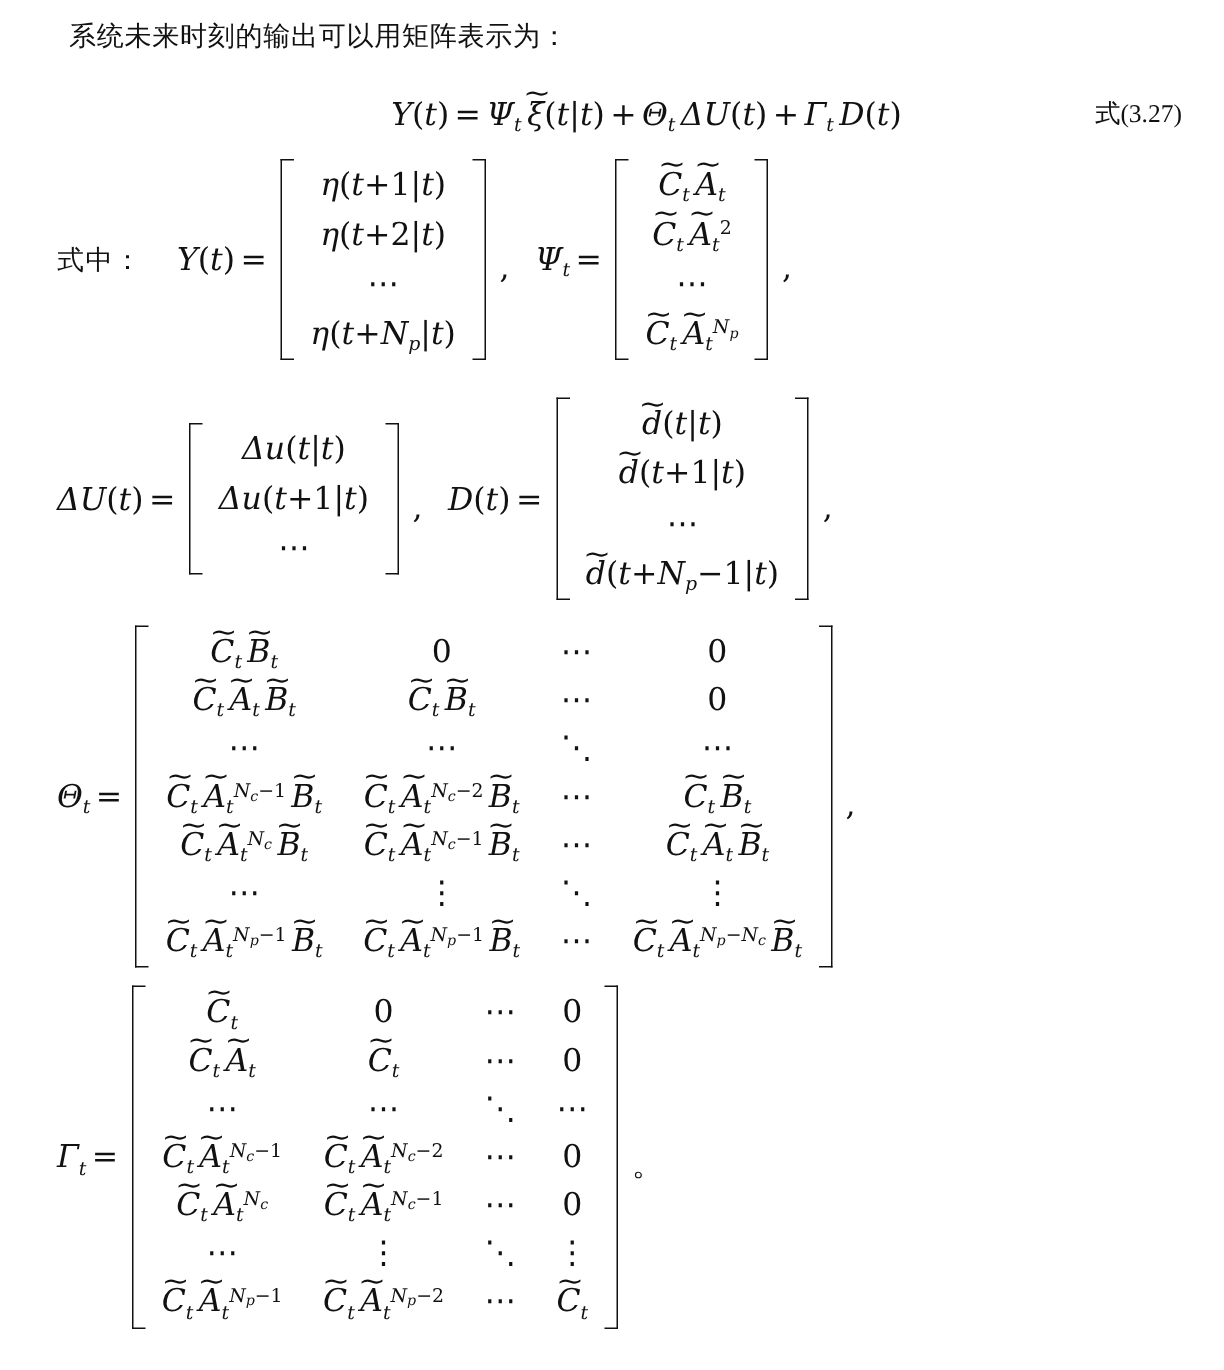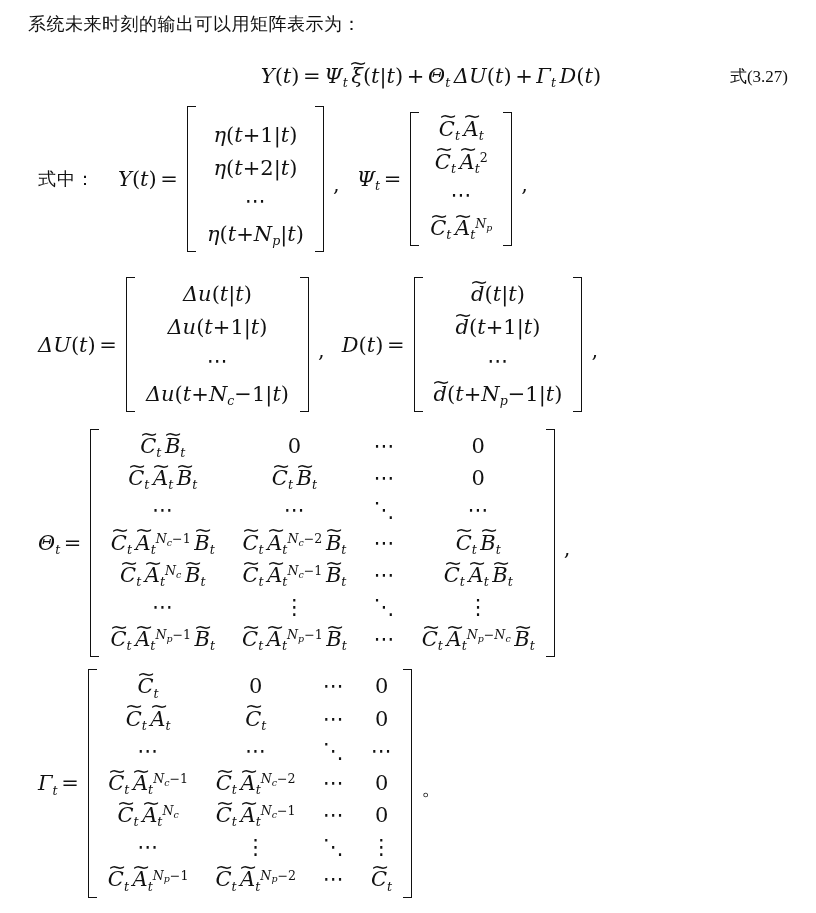--- a/index.html
+++ b/index.html
@@ -3,21 +3,21 @@
 <meta charset="utf-8">
 <style>
   html,body{margin:0;padding:0;}
   body{
     width:816px;height:913px;background:#ffffff;color:#111;
     font-family:"Liberation Serif","DejaVu Serif",serif;
     overflow:hidden;
   }
   .page{width:816px;height:913px;position:relative;}
   .cjk{font-family:"Liberation Serif","DejaVu Serif",serif;}
-  .para{margin:0;padding:12px 0 0 28px;font-size:18px;line-height:1.35;letter-spacing:0.5px;}
+  .para{margin:0;padding:12px 0 0 46px;font-size:18px;line-height:1.35;letter-spacing:0.5px;}
 
   
   .math{
     font-family:"DejaVu Serif","DejaVu Sans",serif;
     font-size:21px;line-height:1.25;white-space:nowrap;
   }
   .v{font-style:italic;}
   .r{font-style:normal;}
   .sp{display:inline-block;width:0.17em;}
   .sub{position:relative;top:0.33em;font-size:0.6em;}
@@ -65,21 +65,21 @@
   <div class="eq-row">
     <span class="math"><span class="v">Y</span><span class="r">(</span><span class="v">t</span><span class="r">)</span><span class="sp"></span><span class="r">=</span><span class="sp"></span><span class="v">Ψ</span><span class="sub"><span class="v">t</span></span><span class="sp"></span><span class="tld"><span class="tmark">~</span><span class="v">ξ</span></span><span class="r">(</span><span class="v">t</span><span class="r">|</span><span class="v">t</span><span class="r">)</span><span class="sp"></span><span class="r">+</span><span class="sp"></span><span class="v">Θ</span><span class="sub"><span class="v">t</span></span><span class="sp"></span><span class="v">Δ</span><span class="v">U</span><span class="r">(</span><span class="v">t</span><span class="r">)</span><span class="sp"></span><span class="r">+</span><span class="sp"></span><span class="v">Γ</span><span class="sub"><span class="v">t</span></span><span class="sp"></span><span class="v">D</span><span class="r">(</span><span class="v">t</span><span class="r">)</span></span>
     <span class="eq-tag cjk">式(3.27)</span>
   </div>
 
   <div class="mrow m1">
     <span class="label cjk">式中：</span>
     <span class="math"><span class="v">Y</span><span class="r">(</span><span class="v">t</span><span class="r">)</span><span class="sp"></span><span class="r">=</span></span>
     <span class="mat">
         <span class="brk bl"></span>
-        <span class="mat-grid" style="grid-template-columns: repeat(1, auto); margin-top: 12px;">
+        <span class="mat-grid" style="grid-template-columns: repeat(1, auto);">
           <span class="cell math"><span class="v">η</span><span class="r">(</span><span class="v">t</span><span class="r">+</span><span class="r">1</span><span class="r">|</span><span class="v">t</span><span class="r">)</span></span>
           <span class="cell math"><span class="v">η</span><span class="r">(</span><span class="v">t</span><span class="r">+</span><span class="r">2</span><span class="r">|</span><span class="v">t</span><span class="r">)</span></span>
           <span class="cell math"><span class="r">⋯</span></span>
           <span class="cell math"><span class="v">η</span><span class="r">(</span><span class="v">t</span><span class="r">+</span><span class="v">N</span><span class="sub"><span class="v">p</span></span><span class="r">|</span><span class="v">t</span><span class="r">)</span></span>
         </span>
         <span class="brk br"></span>
       </span>
     <span class="math sep"><span class="r">,</span></span>
     <span class="math"><span class="v">Ψ</span><span class="sub"><span class="v">t</span></span><span class="sp"></span><span class="r">=</span></span>
     <span class="mat">
@@ -96,21 +96,20 @@
   </div>
 
   <div class="mrow m2">
     <span class="math"><span class="v">Δ</span><span class="v">U</span><span class="r">(</span><span class="v">t</span><span class="r">)</span><span class="sp"></span><span class="r">=</span></span>
     <span class="mat">
         <span class="brk bl"></span>
         <span class="mat-grid" style="grid-template-columns: repeat(1, auto);">
           <span class="cell math"><span class="v">Δ</span><span class="v">u</span><span class="r">(</span><span class="v">t</span><span class="r">|</span><span class="v">t</span><span class="r">)</span></span>
           <span class="cell math"><span class="v">Δ</span><span class="v">u</span><span class="r">(</span><span class="v">t</span><span class="r">+</span><span class="r">1</span><span class="r">|</span><span class="v">t</span><span class="r">)</span></span>
           <span class="cell math"><span class="r">⋯</span></span>
-          <span class="cell math"><span class="v">Δ</span><span class="v">u</span><span class="r">(</span><span class="v">t</span><span class="r">+</span><span class="v">N</span><span class="sub"><span class="v">c</span></span><span class="r">−</span><span class="r">1</span><span class="r">|</span><span class="v">t</span><span class="r">)</span></span>
         </span>
         <span class="brk br"></span>
       </span>
     <span class="math sep"><span class="r">,</span></span>
     <span class="math"><span class="v">D</span><span class="r">(</span><span class="v">t</span><span class="r">)</span><span class="sp"></span><span class="r">=</span></span>
     <span class="mat">
         <span class="brk bl"></span>
         <span class="mat-grid" style="grid-template-columns: repeat(1, auto);">
           <span class="cell math"><span class="tld"><span class="tmark">~</span><span class="v">d</span></span><span class="r">(</span><span class="v">t</span><span class="r">|</span><span class="v">t</span><span class="r">)</span></span>
           <span class="cell math"><span class="tld"><span class="tmark">~</span><span class="v">d</span></span><span class="r">(</span><span class="v">t</span><span class="r">+</span><span class="r">1</span><span class="r">|</span><span class="v">t</span><span class="r">)</span></span>

